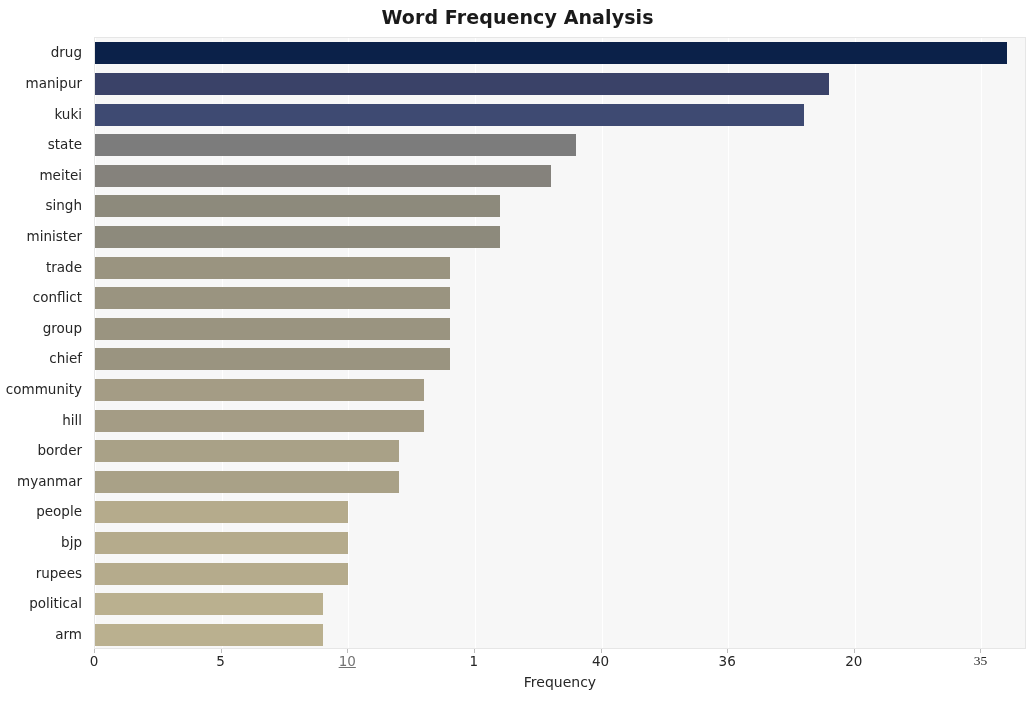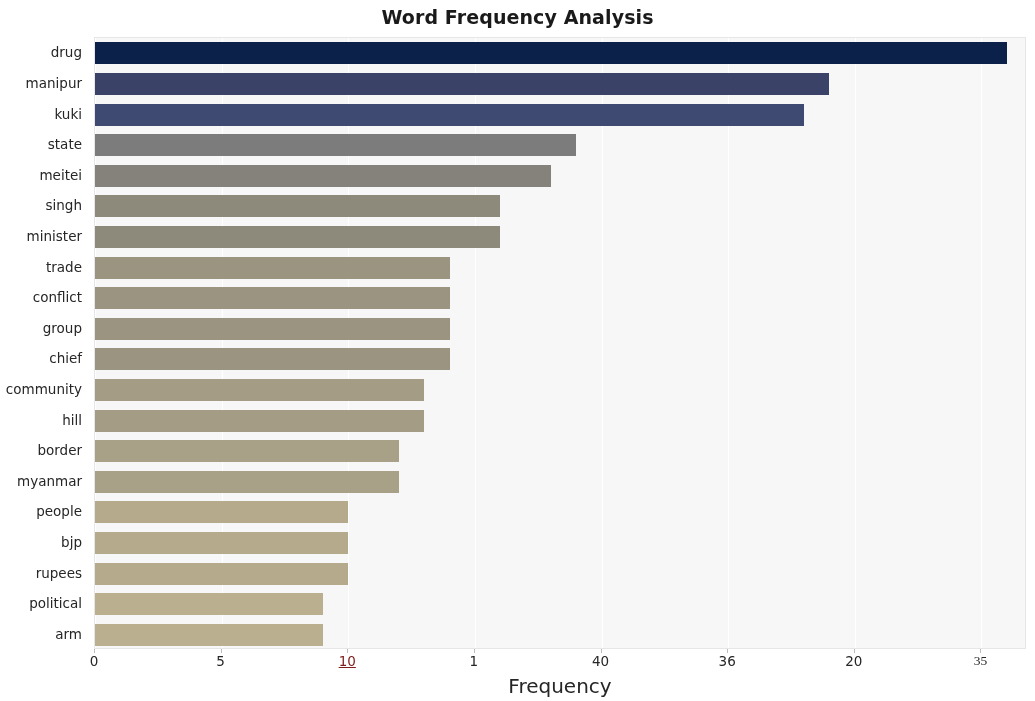--- a/index.html
+++ b/index.html
@@ -106,21 +106,21 @@
     width: 1px;
     height: 4px;
     background: #bdbdbd;
   }
   .xaxis-title {
     position: absolute;
     left: 94px;
     top: 674px;
     width: 932px;
     text-align: center;
-    font-size: 20px;
+    font-size: 14px;
     color: #262626;
   }
 </style>
 </head>
 <body>
 
 <div class="figure">
 
   <div class="chart-title">Word Frequency Analysis</div>
 
@@ -221,21 +221,21 @@
       <div class="ylabel" style="top: 559.1px; right: 6px; color: rgb(38, 38, 38);">political</div>
       <div class="ylabel" style="top: 589.7px; right: 6px; color: rgb(38, 38, 38);">arm</div>
     </div>
 
   <div class="xticks">
       <div class="xtickmark" style="left: 0px;"></div>
       <div class="xtick" style="left: 0px; color: rgb(38, 38, 38);">0</div>
       <div class="xtickmark" style="left: 126.63px;"></div>
       <div class="xtick" style="left: 126.63px; color: rgb(38, 38, 38);">5</div>
       <div class="xtickmark" style="left: 253.261px;"></div>
-      <div class="xtick" style="left: 253.261px; color: #7f1d1d; text-decoration: underline;">10</div>
+      <div class="xtick" style="left: 253.261px; color: #737373; text-decoration: underline;">10</div>
       <div class="xtickmark" style="left: 379.891px;"></div>
       <div class="xtick" style="left: 379.891px; color: rgb(38, 38, 38);">1</div>
       <div class="xtickmark" style="left: 506.522px;"></div>
       <div class="xtick" style="left: 506.522px; color: rgb(38, 38, 38);">40</div>
       <div class="xtickmark" style="left: 633.152px;"></div>
       <div class="xtick" style="left: 633.152px; color: rgb(38, 38, 38);">36</div>
       <div class="xtickmark" style="left: 759.783px;"></div>
       <div class="xtick" style="left: 759.783px; color: rgb(38, 38, 38);">20</div>
       <div class="xtickmark" style="left: 886.413px;"></div>
       <div class="xtick" style="left: 886.413px; color: rgb(38, 38, 38); font-family: Liberation Serif, serif;">35</div>

